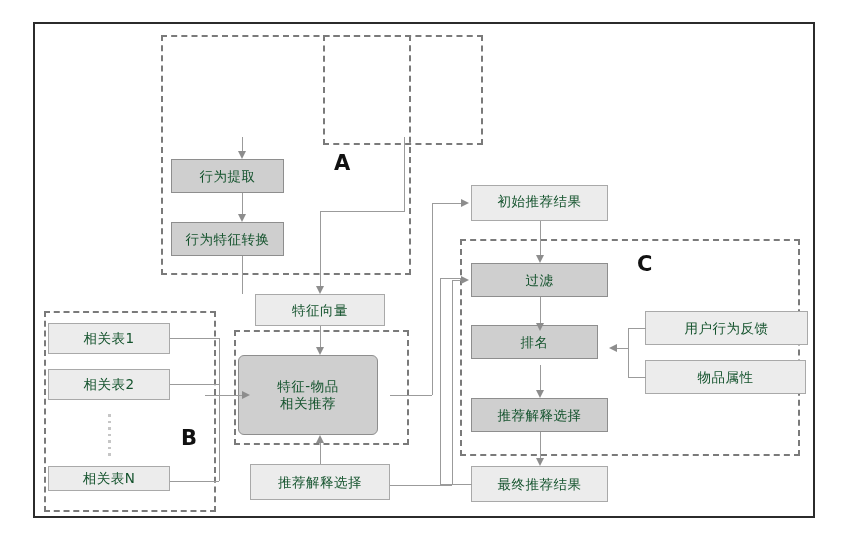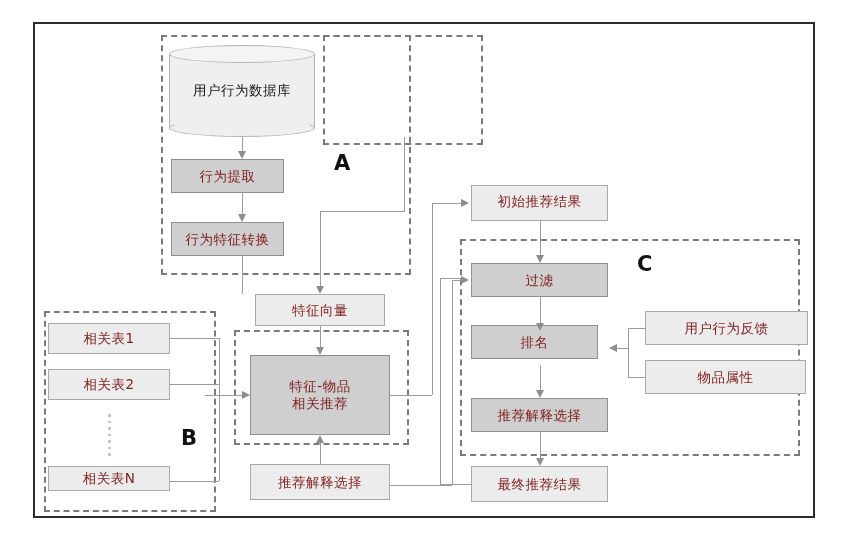--- a/index.html
+++ b/index.html
@@ -10,21 +10,21 @@
   .frame{position:absolute;left:33px;top:22px;width:782px;height:496px;
          border:2px solid #2b2b2b;background:#ffffff;box-sizing:border-box;}
 
   
   .group{position:absolute;border:2.5px dashed #7a7a7a;box-sizing:border-box;background:transparent;}
   .group-label{position:absolute;font-weight:bold;font-size:21px;color:#111;
                letter-spacing:0px;line-height:1;}
 
   
   .node{position:absolute;box-sizing:border-box;display:flex;align-items:center;
-        justify-content:center;text-align:center;font-size:13.5px;color:#7f1d1d;
+        justify-content:center;text-align:center;font-size:13.5px;color:#14532d;
         line-height:1.25;letter-spacing:0.5px;}
   .node.light{background:#ececec;border:1.6px solid #a9a9a9;}
   .node.dark{background:#cfcfcf;border:1.6px solid #8e8e8e;}
 
   
   .cyl{position:absolute;}
   .cyl .body{position:absolute;left:0;right:0;top:9px;bottom:9px;
              background:#efefef;border-left:1.6px solid #b3b3b3;border-right:1.6px solid #b3b3b3;}
   .cyl .top{position:absolute;left:0;right:0;top:0;height:18px;border-radius:50%;
             background:#f4f4f4;border:1.6px solid #b3b3b3;box-sizing:border-box;}
@@ -62,41 +62,35 @@
   <div class="group" style="left:161px;top:35px;width:250px;height:240px;"></div>
   <div class="group" style="left:323px;top:35px;width:160px;height:110px;"></div>
   <div class="group" style="left:44px;top:311px;width:172px;height:201px;"></div>
   <div class="group" style="left:234px;top:330px;width:175px;height:115px;"></div>
   <div class="group" style="left:460px;top:239px;width:340px;height:217px;"></div>
 
   <div class="group-label" style="left:334px;top:153px;">A</div>
   <div class="group-label" style="left:181px;top:428px;">B</div>
   <div class="group-label" style="left:637px;top:254px;">C</div>
 
-  <div class="cyl" style="left:169px;top:45px;width:146px;height:92px;">
-    <div class="body"></div>
-    <div class="bot"></div>
-    <div class="top"></div>
-    <div class="cyl-label">用户行为数据库</div>
-  </div>
 
 
   <div class="node dark" style="left:171px;top:159px;width:113px;height:34px;">
     <span>行为提取</span>
   </div>
 
   <div class="node dark" style="left:171px;top:222px;width:113px;height:34px;">
     <span>行为特征转换</span>
   </div>
 
   <div class="node light" style="left:255px;top:294px;width:130px;height:32px;">
     <span>特征向量</span>
   </div>
 
-  <div class="node dark" style="left:250px;top:355px;width:140px;height:80px;flex-direction:column;">
+  <div class="node dark" style="left:238px;top:355px;width:140px;height:80px;flex-direction:column;border-radius:6px;">
     <span>特征-物品</span>
     <span>相关推荐</span>
   </div>
 
   <div class="node light" style="left:250px;top:464px;width:140px;height:36px;">
     <span>推荐解释选择</span>
   </div>
 
   <div class="node light" style="left:48px;top:323px;width:122px;height:31px;">
     <span>相关表1</span>

